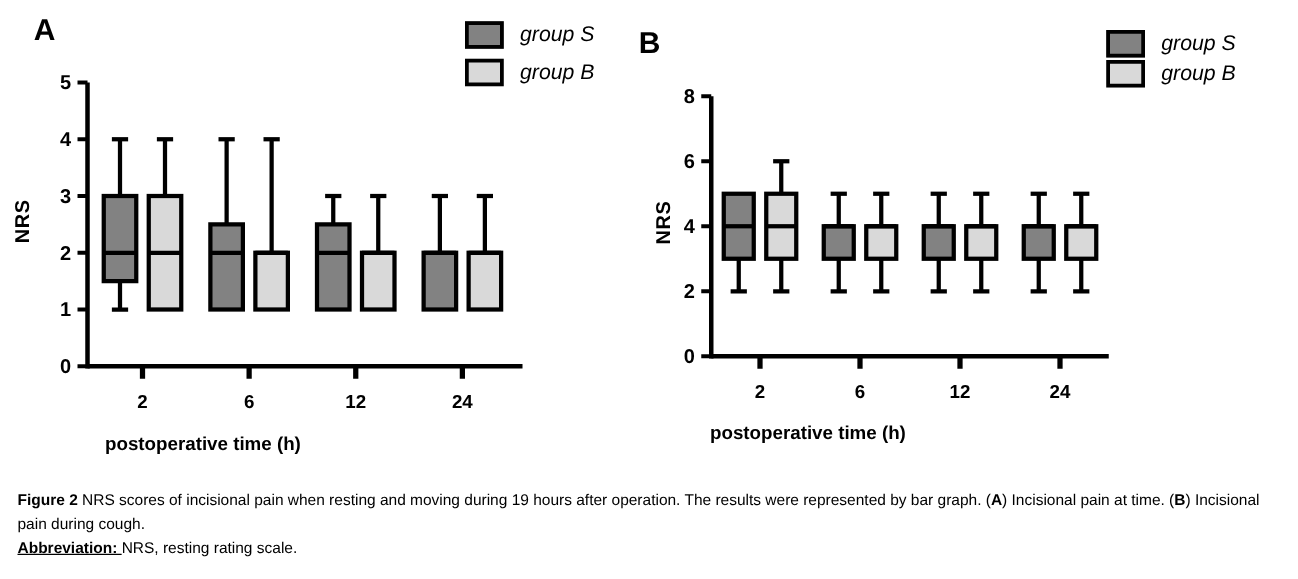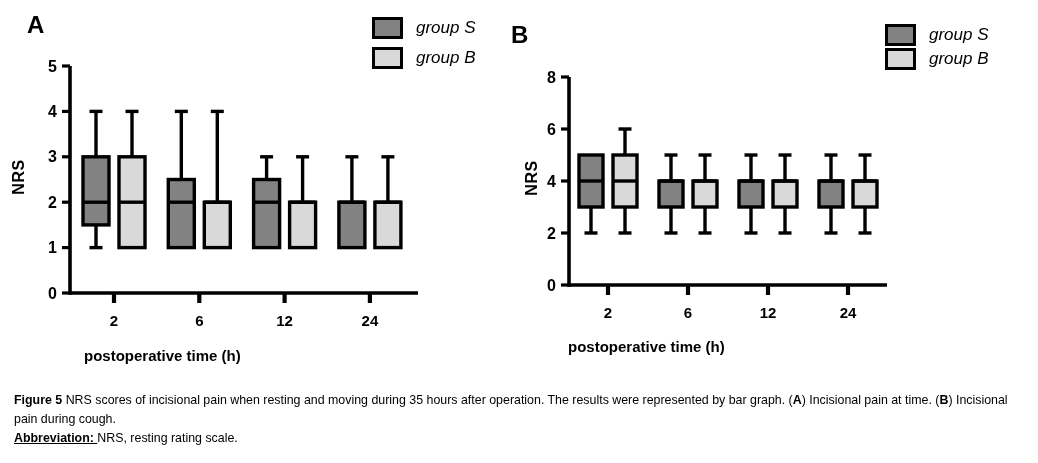--- a/index.html
+++ b/index.html
@@ -183,17 +183,17 @@
       <span class="swatch" style="background-color: rgb(130, 130, 130);"></span>
       <span class="legend-label">group S</span>
     </div>
     <div class="legend-row">
       <span class="swatch" style="background-color: rgb(217, 217, 217);"></span>
       <span class="legend-label">group B</span>
     </div>
   </div>
 
   <div class="caption">
-    <p id="caption-main"><span style="font-weight: bold;">Figure 5 </span><span>NRS scores of incisional pain when resting and moving during 35 hours after operation. The results were represented by bar graph. (</span><span style="font-weight: bold;">A</span><span>) Incisional pain at time. (</span><span style="font-weight: bold;">B</span><span>) Incisional pain during cough.</span></p>
+    <p id="caption-main"><span style="font-weight: bold;">Figure 2 </span><span>NRS scores of incisional pain when resting and moving during 19 hours after operation. The results were represented by bar graph. (</span><span style="font-weight: bold;">A</span><span>) Incisional pain at time. (</span><span style="font-weight: bold;">B</span><span>) Incisional pain during cough.</span></p>
     <p id="caption-abbrev"><span style="font-weight: bold; text-decoration: underline;">Abbreviation: </span><span>NRS, resting rating scale.</span></p>
   </div>
 
 </div>
 
 </body></html>

